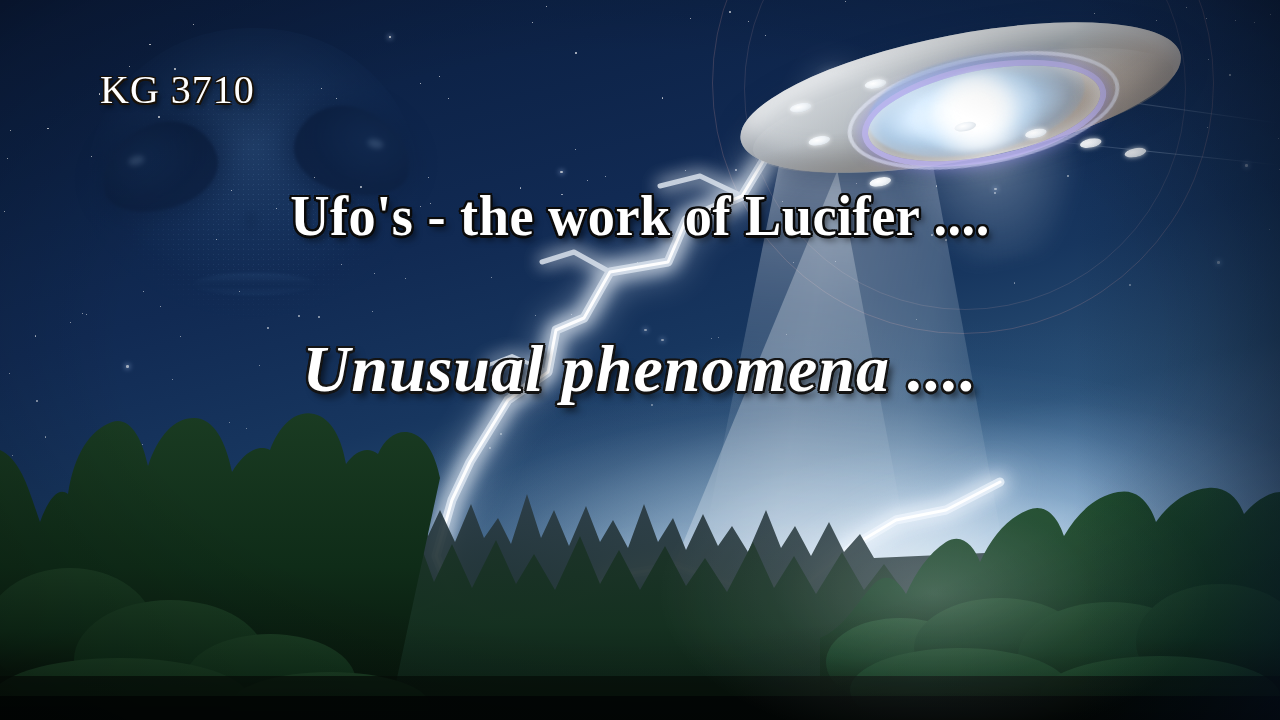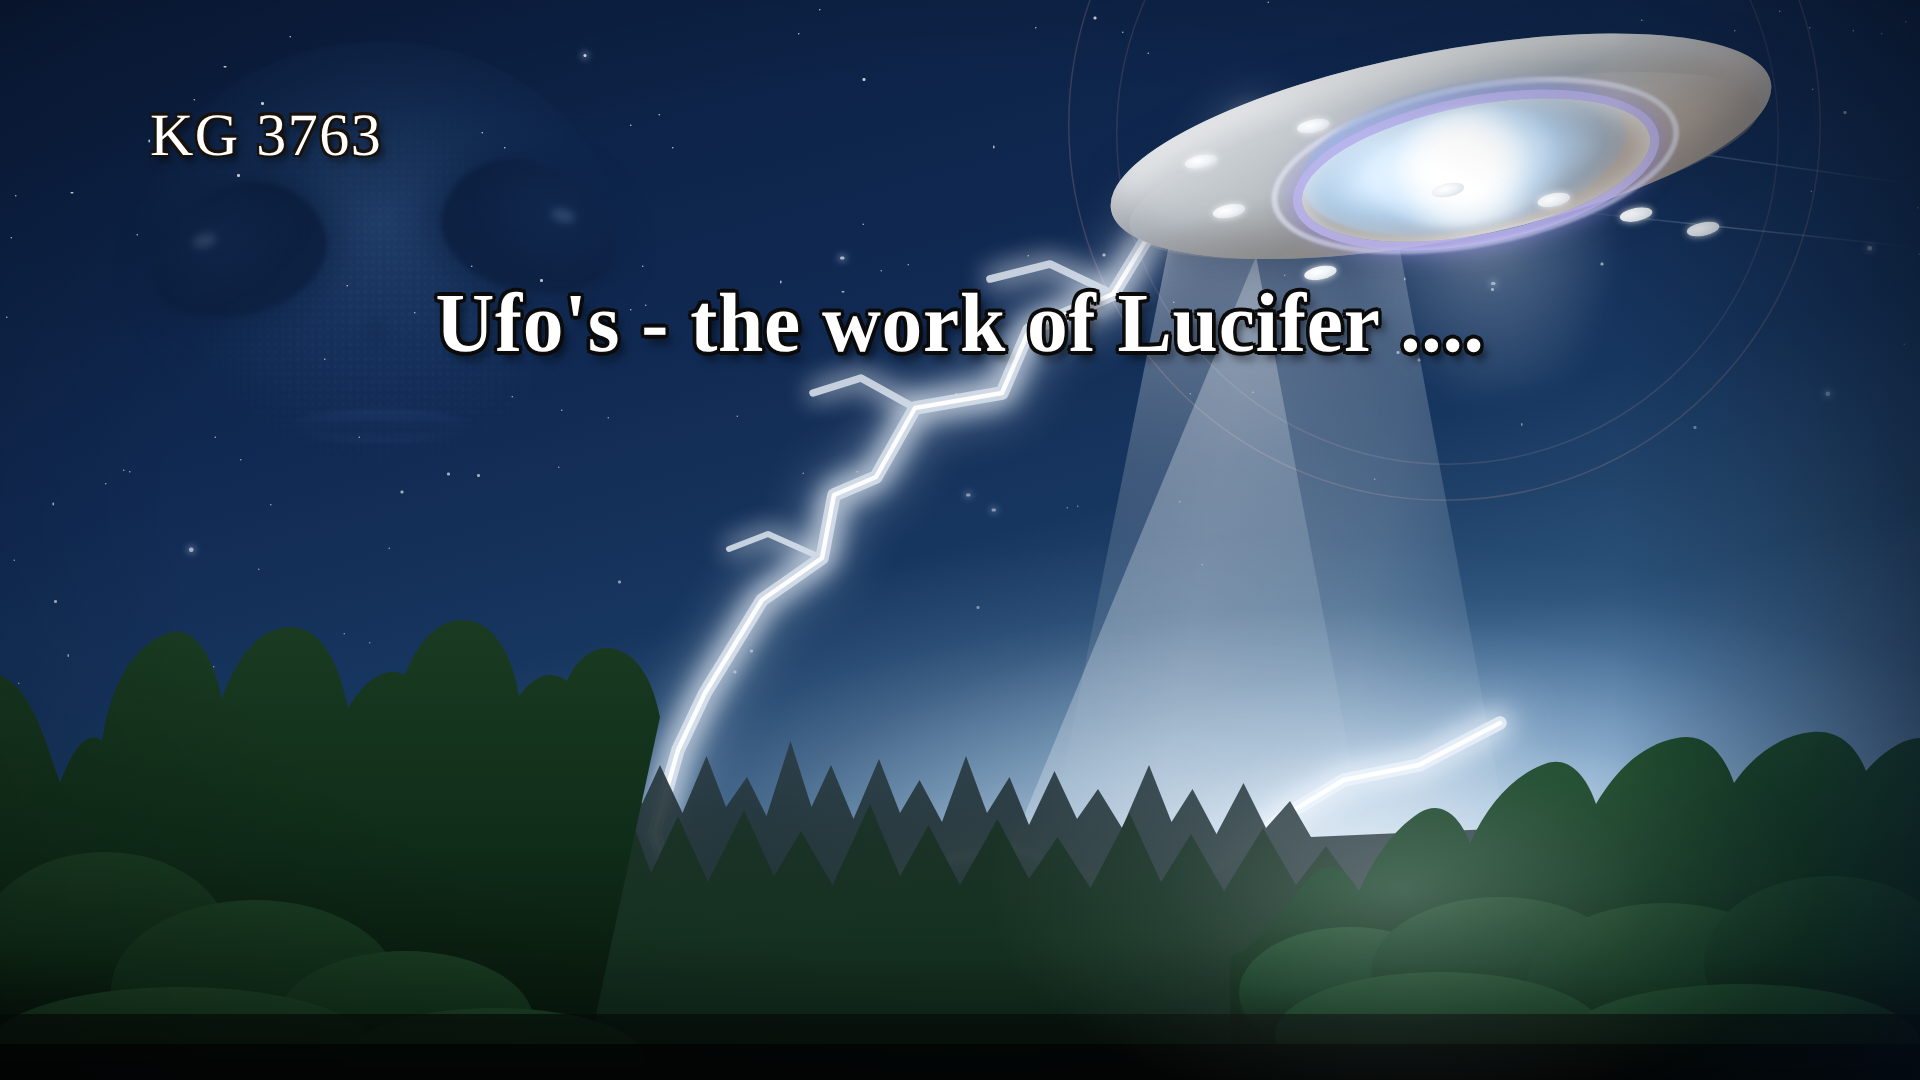--- a/index.html
+++ b/index.html
@@ -680,20 +680,21 @@
       <rect x="0" y="286" width="1280" height="44" fill="#050e08" opacity="0.75"></rect>
       <rect x="0" y="306" width="1280" height="24" fill="#020604" opacity="0.9"></rect>
     </svg>
   </div>
 
   <div id="forest-fg-glow"></div>
   <div class="layer" id="sky-right-dark"></div>
   <div class="layer" id="vignette"></div>
 
   <div id="text-layer">
-    <div id="kg-code">KG  3763</div>
+    <div id="kg-code">KG  3710</div>
 
     <div id="title-main">Ufo's - the work of Lucifer ....</div>
 
+    <div class="subtitle" id="subtitle-1">Unusual phenomena ....</div>
 
   </div>
 
 </div>
 
 </body></html>

